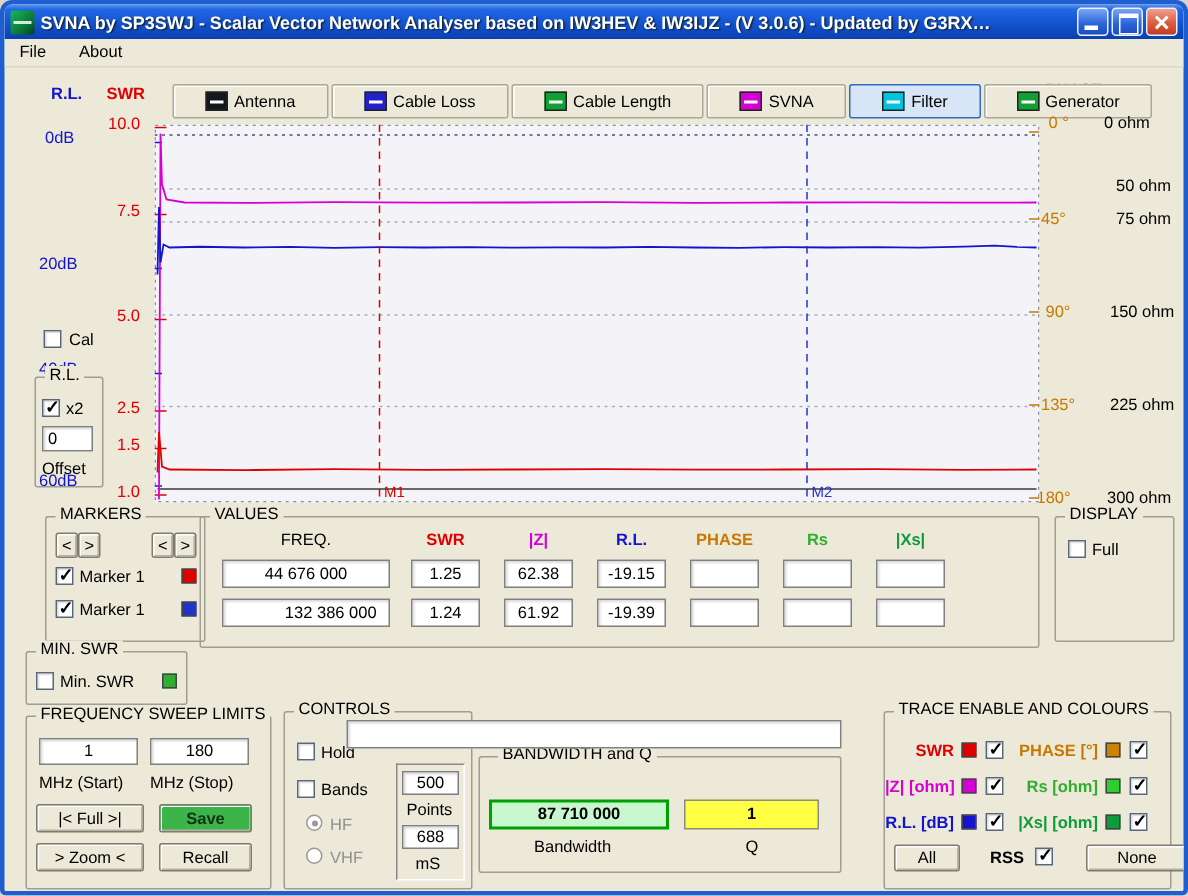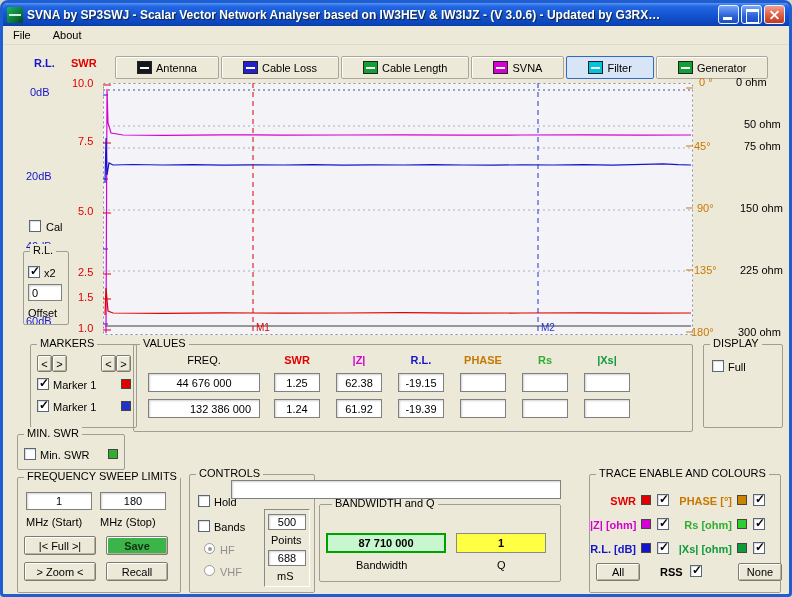--- a/index.html
+++ b/index.html
@@ -314,16 +314,16 @@
     <span class="sw" style="left: 51px; top: 68px; background-color: rgb(20, 20, 204);"></span>
     <span class="cb on" style="left:67px;top:67px;"></span>
 
     <span class="lbl bold c-xs" style="left:86px;top:68px;width:56px;text-align:right;">|Xs| [ohm]</span>
     <span class="sw" style="left: 147px; top: 68px; background-color: rgb(15, 154, 60);"></span>
     <span class="cb on" style="left:163px;top:67px;"></span>
 
     <div class="btn" style="left:6px;top:88px;width:44px;height:18px;">All</div>
     <span class="lbl bold" style="left:70px;top:91px;">RSS</span>
     <span class="cb on" style="left:100px;top:90px;"></span>
-    <div class="btn" style="left:148px;top:88px;width:44px;height:18px;">None</div>
+    <div class="btn" style="left:134px;top:88px;width:68px;height:18px;">None</div>
   </div>
 
 </div>
 
 </body></html>

